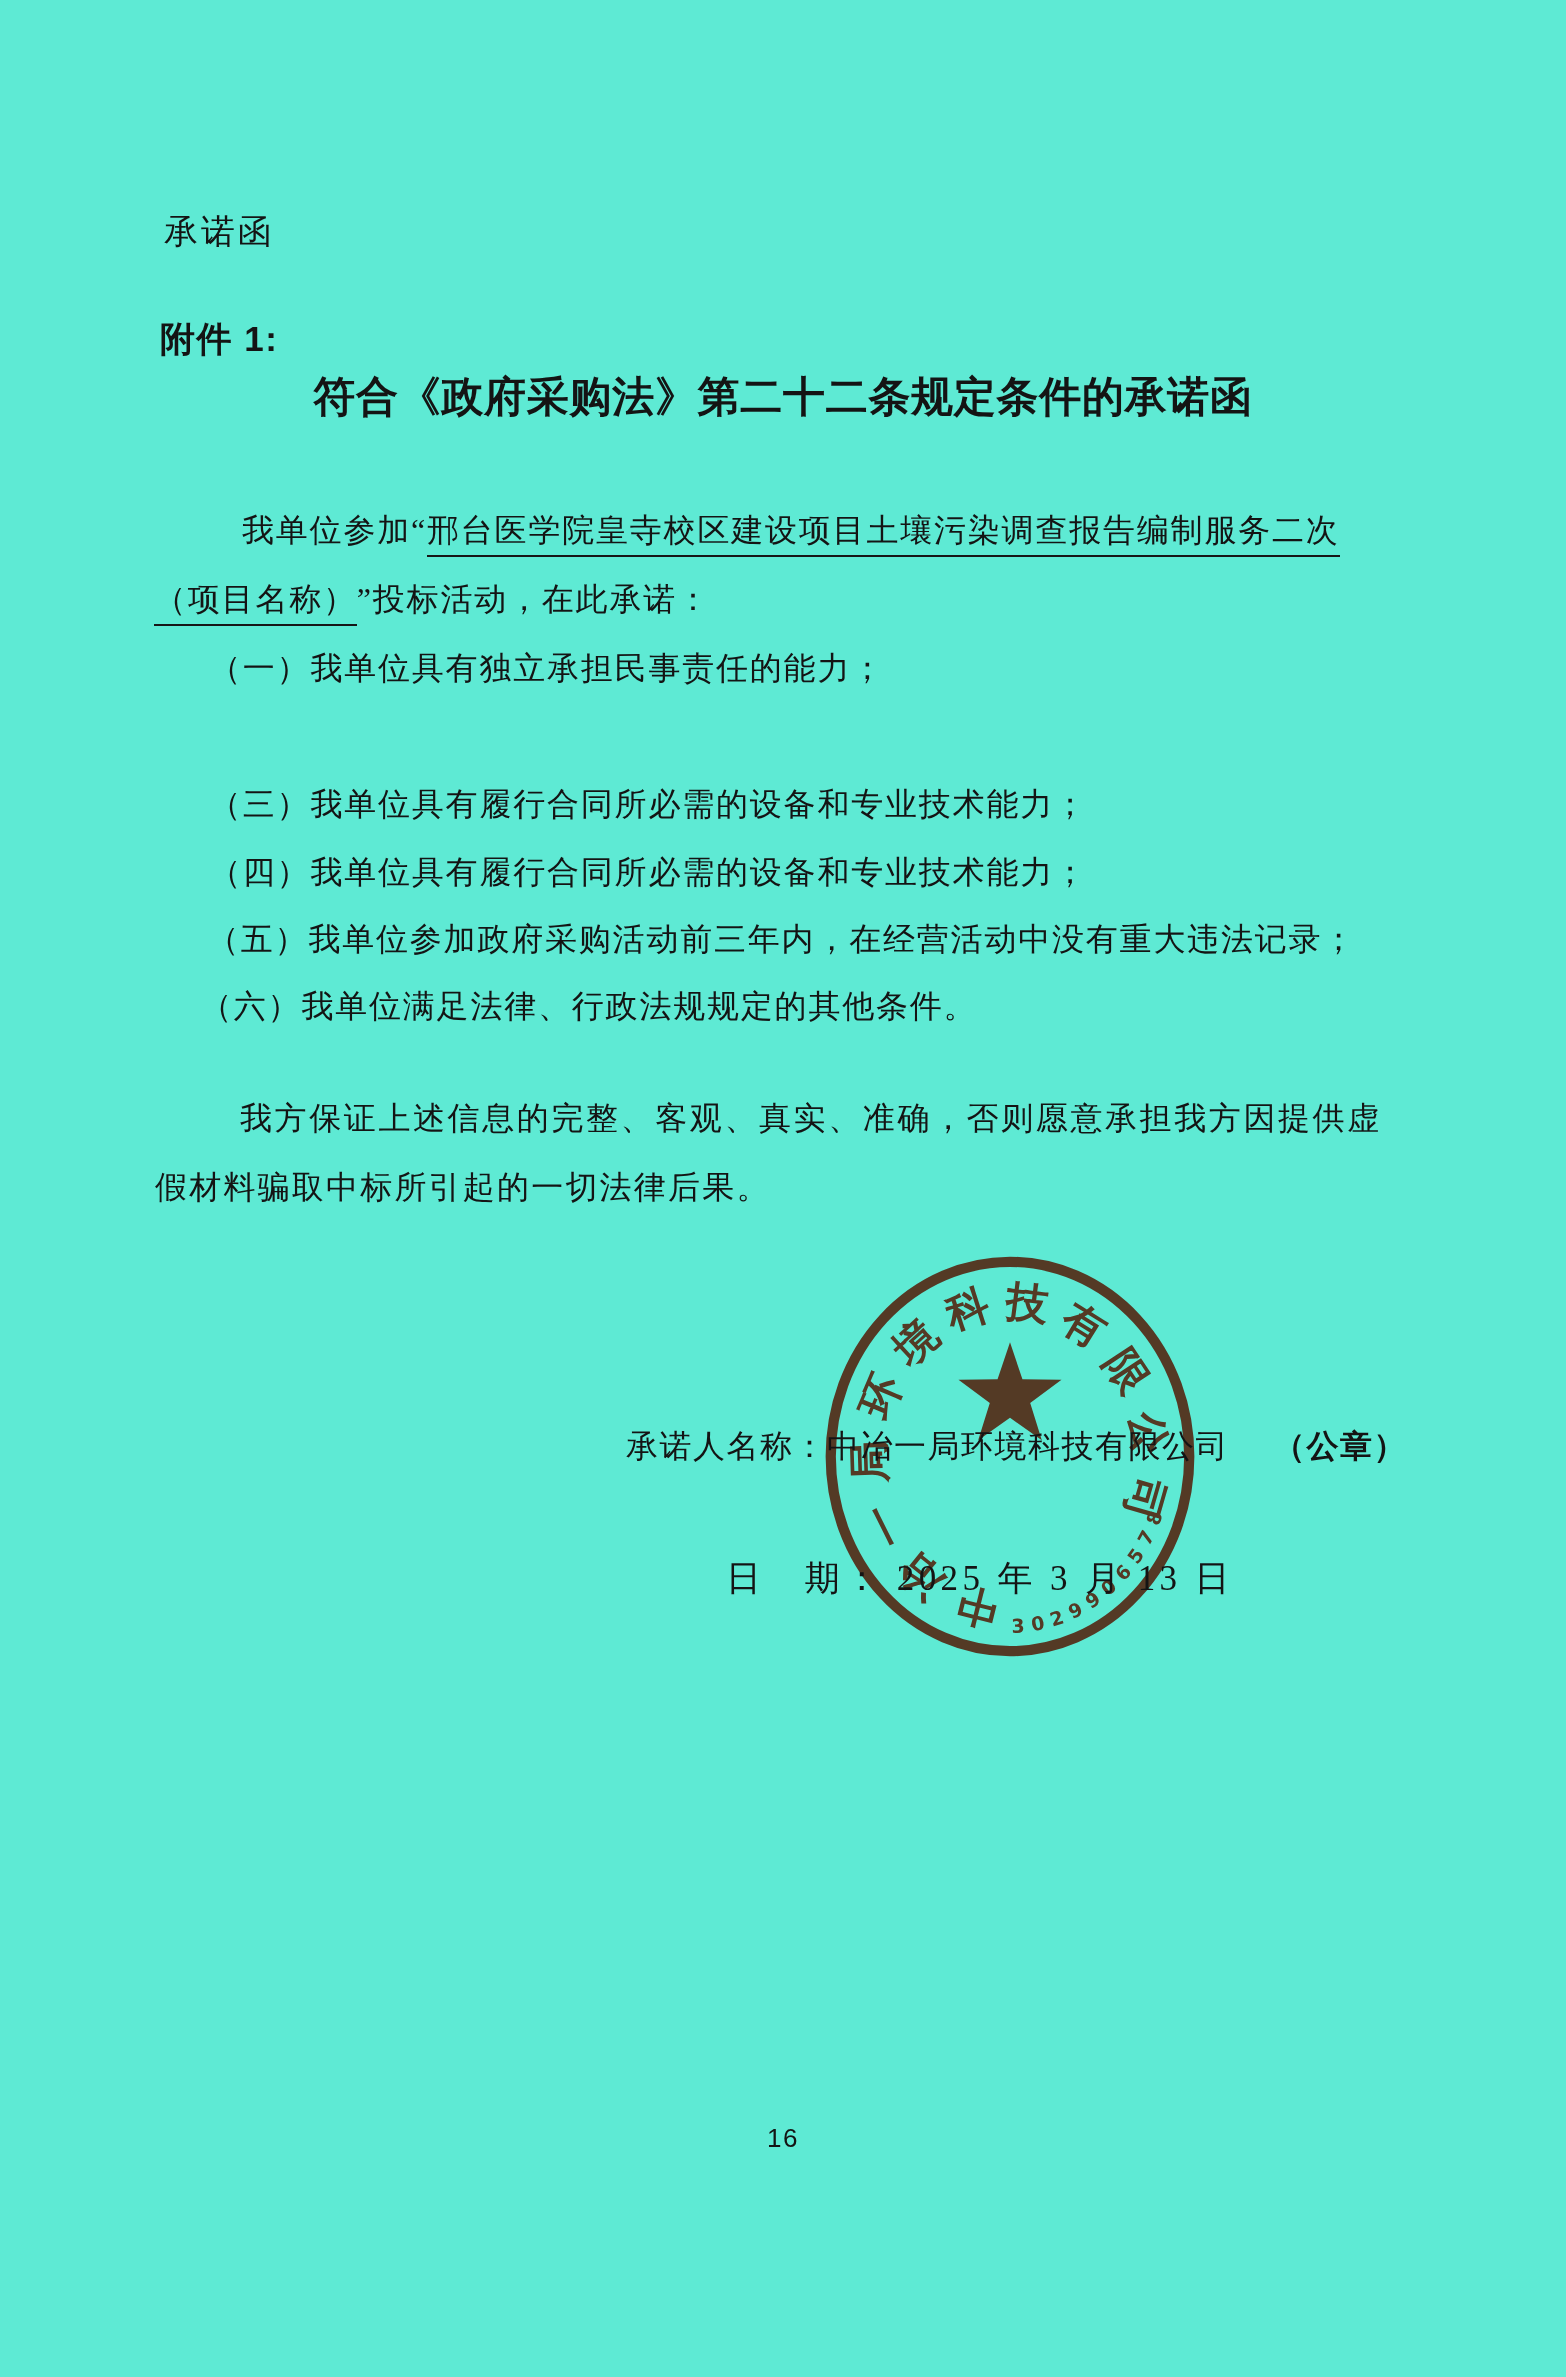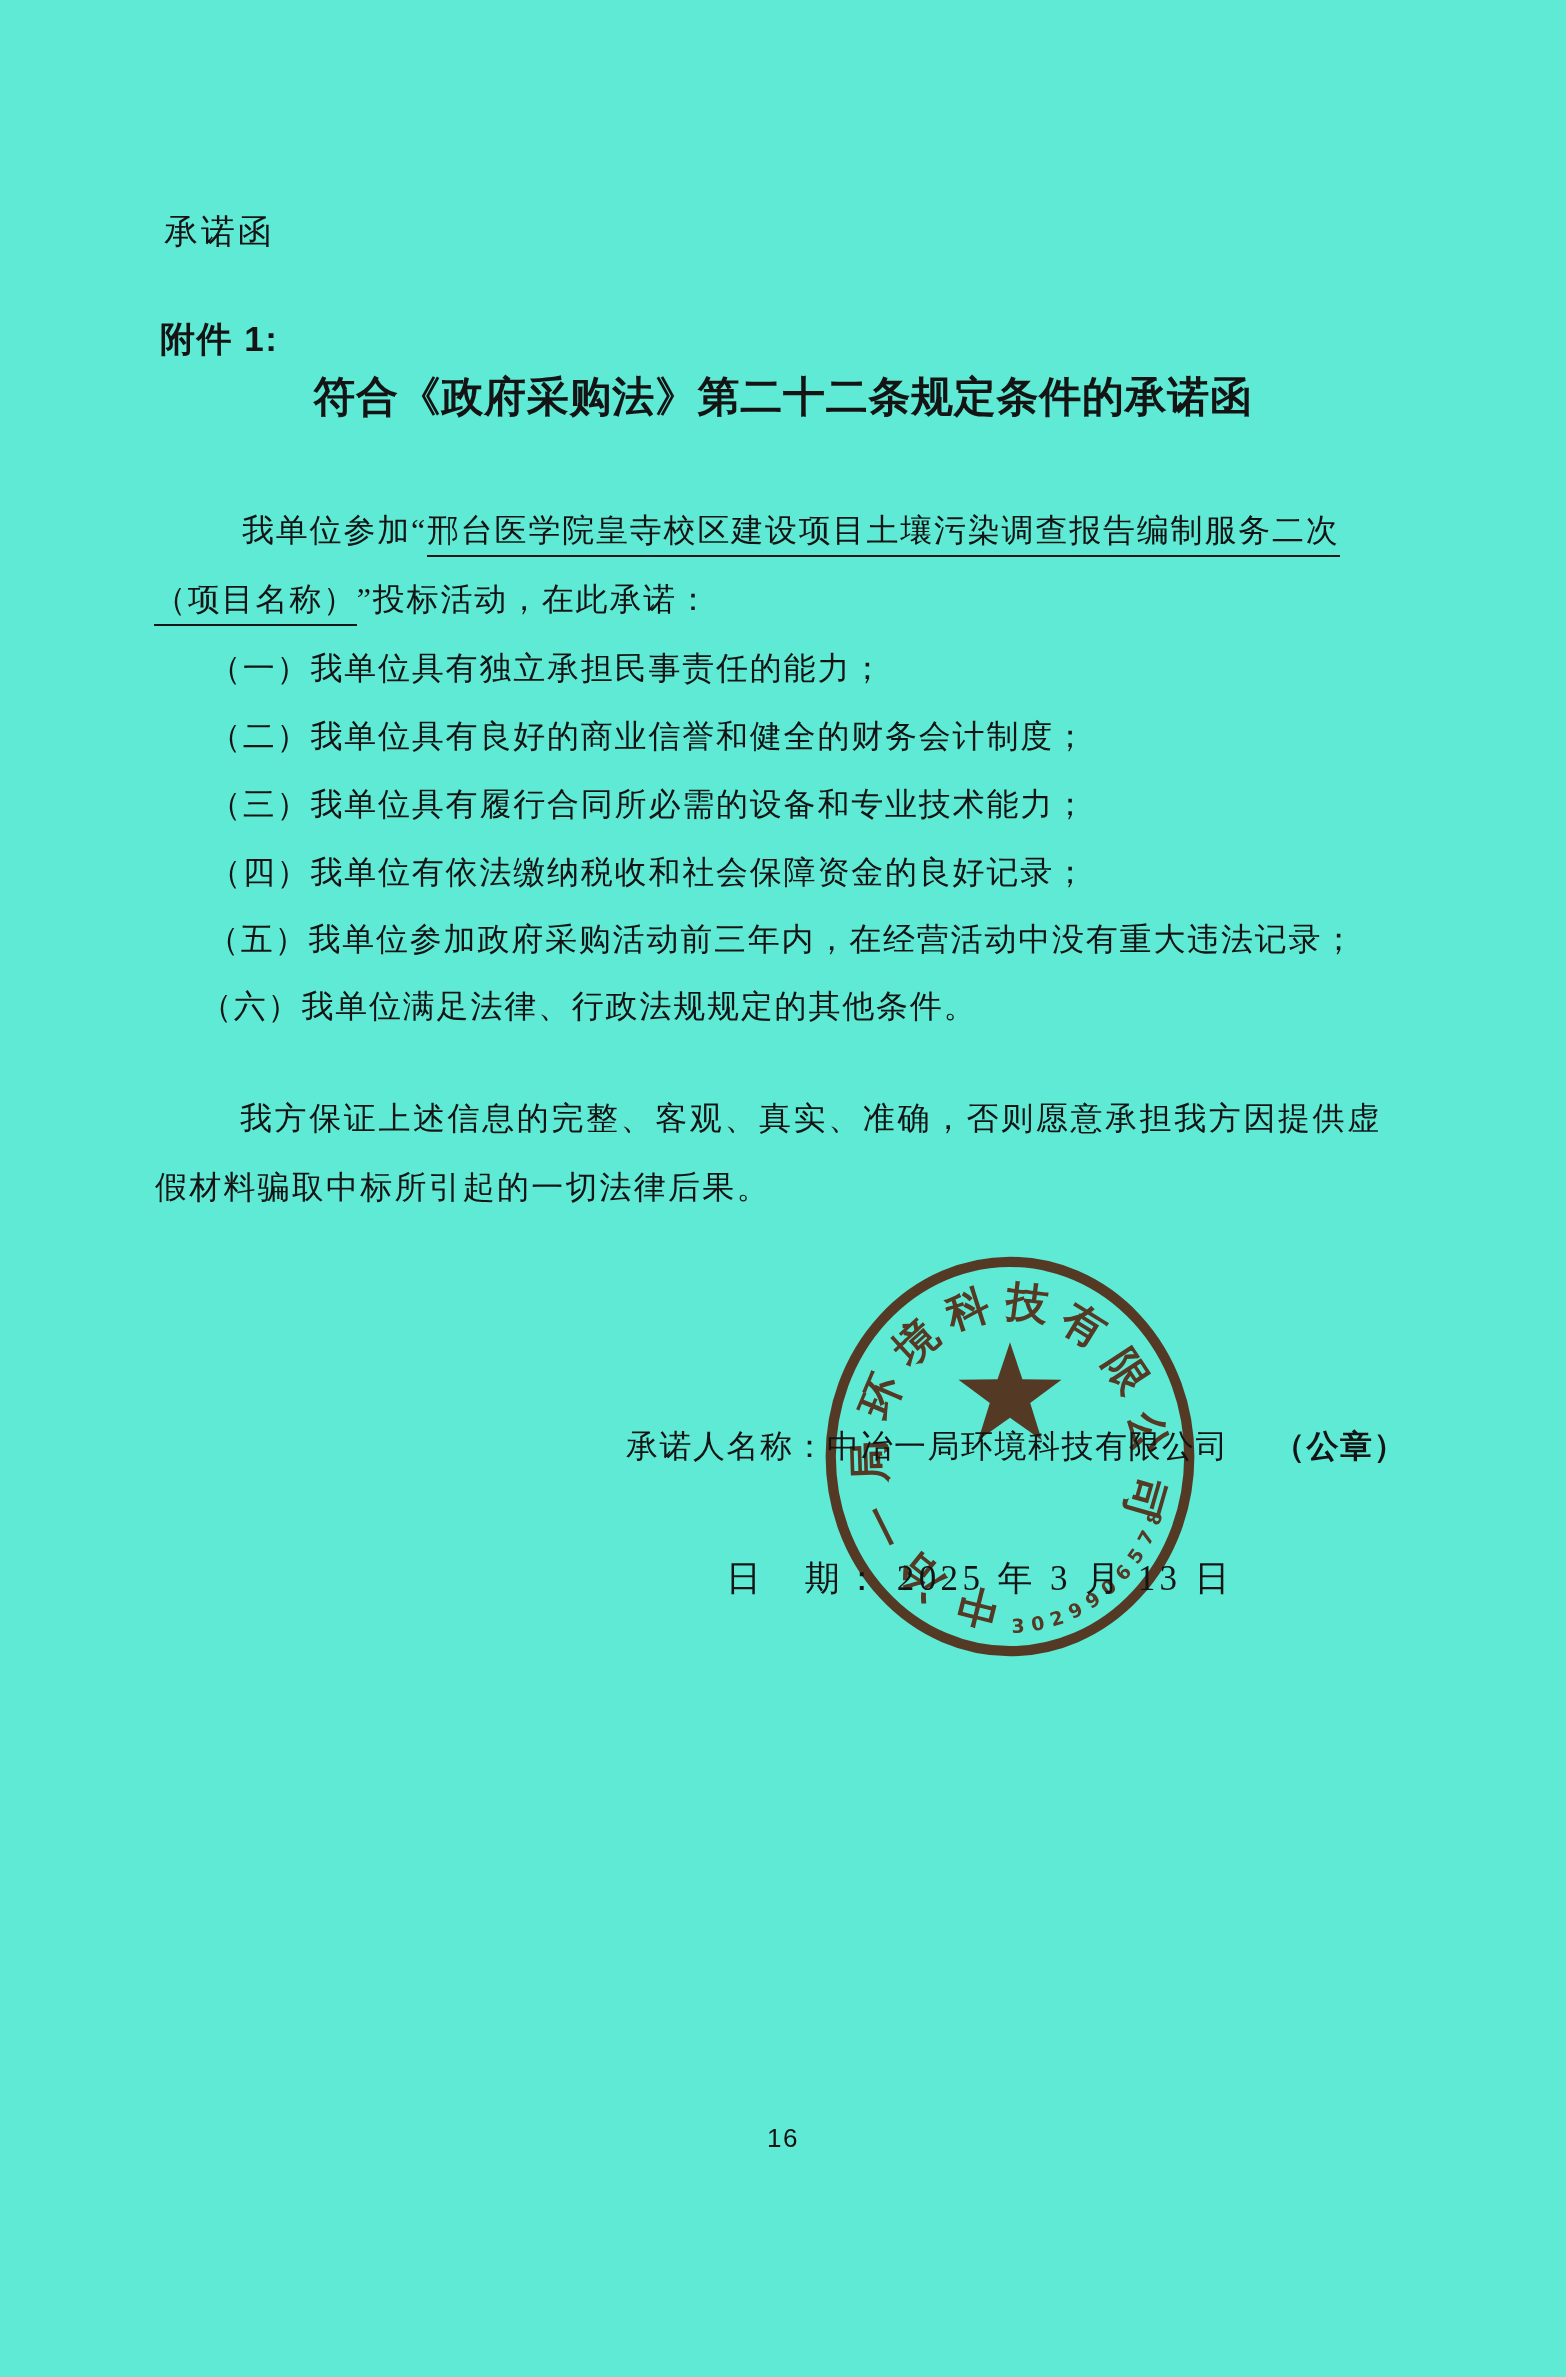--- a/index.html
+++ b/index.html
@@ -63,23 +63,22 @@
 
   <div class="line p1l2">
     <span class="ul">（项目名称）</span><span>”投标活动，在此承诺：</span>
   </div>
 
   <div class="line p1l1">
     <span>我单位参加“</span><span class="ul">邢台医学院皇寺校区建设项目土壤污染调查报告编制服务二次</span>
   </div>
 
   <div class="line item1">（一）我单位具有独立承担民事责任的能力；</div>
-  <div class="line item2">（二）我单位具有良好的商业信誉和健全的财务会计制度；</div>
   <div class="line item3">（三）我单位具有履行合同所必需的设备和专业技术能力；</div>
-  <div class="line item4">（四）我单位有依法缴纳税收和社会保障资金的良好记录；</div>
+  <div class="line item4">（四）我单位具有履行合同所必需的设备和专业技术能力；</div>
   <div class="line item5">（五）我单位参加政府采购活动前三年内，在经营活动中没有重大违法记录；</div>
   <div class="line item6">（六）我单位满足法律、行政法规规定的其他条件。</div>
 
   <div class="line p2l1">我方保证上述信息的完整、客观、真实、准确，否则愿意承担我方因提供虚</div>
   <div class="line p2l2">假材料骗取中标所引起的一切法律后果。</div>
 
   <svg class="seal" viewBox="-280 -300 560 600" xmlns="http://www.w3.org/2000/svg">
       <ellipse cx="0" cy="0" rx="245" ry="266" fill="none" stroke="#e2301c" stroke-width="14"></ellipse>
       <polygon points="0.0,-156.0 17.0,-105.5 70.4,-104.9 27.6,-73.0 43.5,-22.1 0.0,-53.0 -43.5,-22.1 -27.6,-73.0 -70.4,-104.9 -17.0,-105.5" fill="#e2301c"></polygon>
       <text transform="translate(-46.4,205.7) rotate(194.0)" font-size="58" fill="#e2301c" text-anchor="middle" dy="0.35em" font-weight="bold" font-family="&quot;Liberation Serif&quot;,&quot;DejaVu Serif&quot;,serif">中</text>

